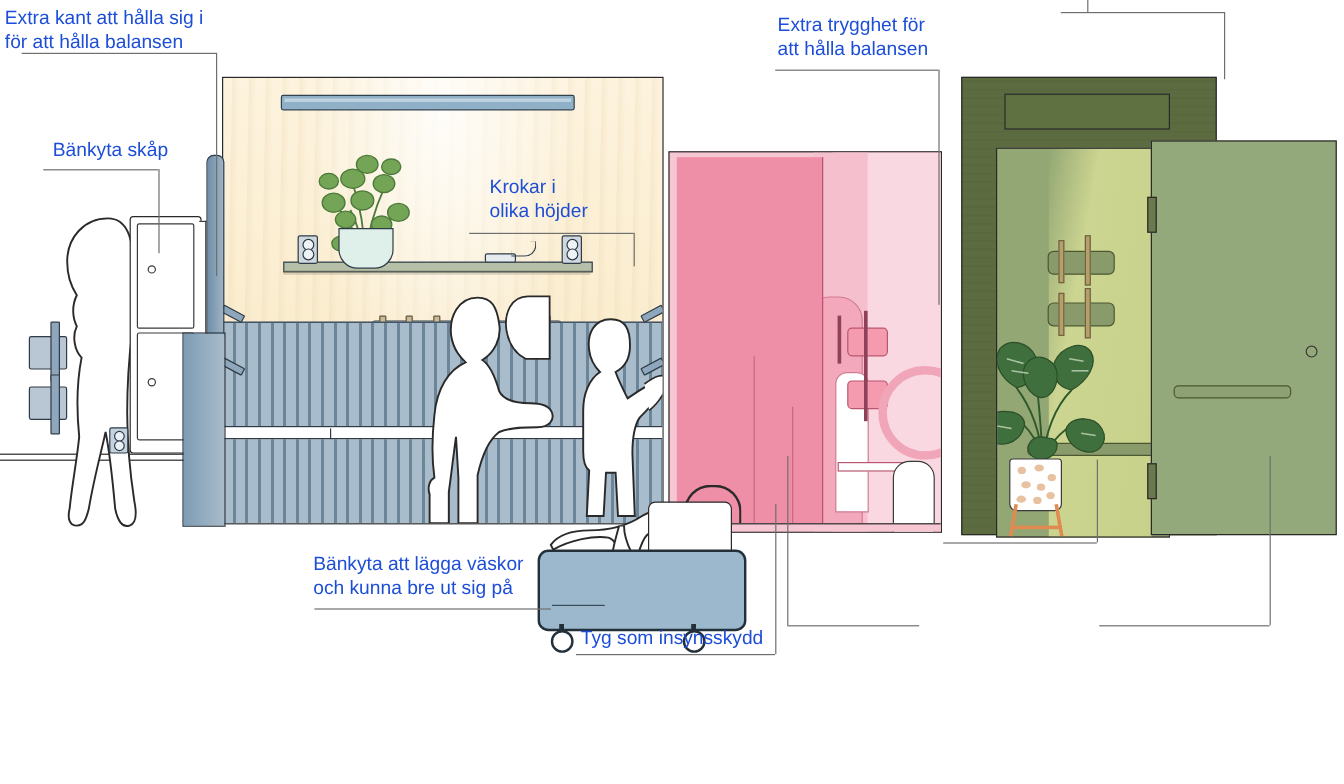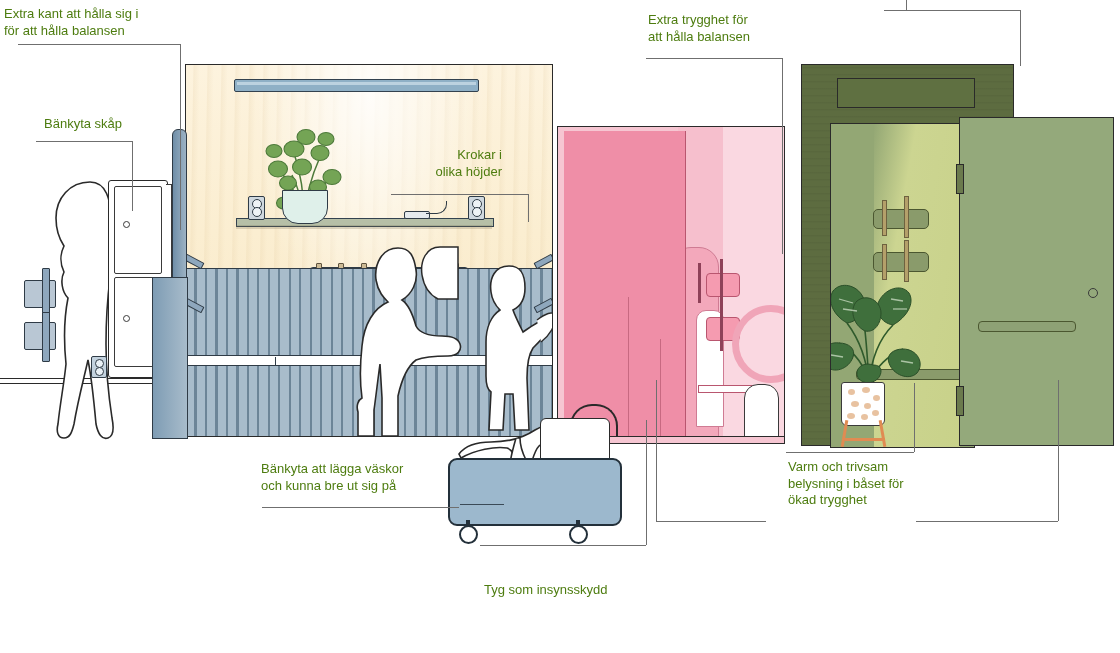--- a/index.html
+++ b/index.html
@@ -1,19 +1,19 @@
 <!DOCTYPE html>
 <html><head>
 <meta charset="utf-8">
 <style>
   html,body{margin:0;padding:0;background:#ffffff;}
   body{width:1120px;height:653px;position:relative;overflow:hidden;
        font-family:"Liberation Sans","DejaVu Sans",sans-serif;color:#1a1a1a;}
   .stage{position:absolute;inset:0;}
-  .ann{position:absolute;font-size:13px;line-height:1.28;color:#4d7c0f;white-space:pre-line;}
+  .ann{position:absolute;font-size:16px;line-height:1.28;color:#1d4ed8;white-space:pre-line;}
   .lead{position:absolute;background:#6f6f6f;}
   .lead.h{height:1px;}
   .lead.v{width:1px;}
 
   
   #left-wall-line{position:absolute;left:0;top:378px;width:170px;height:4px;background:#fff;border-top:1.2px solid #2a2a2a;border-bottom:1.2px solid #2a2a2a;}
   .locker-box{position:absolute;background:#ffffff;border:1.6px solid #2a2a2a;border-radius:3px;}
   .locker-inner{position:absolute;border:1.1px solid #3a3a3a;border-radius:2px;background:#fff;}
   .locker-hole{position:absolute;width:5px;height:5px;border:1.1px solid #3a3a3a;border-radius:50%;}
   .railbar{position:absolute;background:#b9c7d4;border:1.1px solid #2f3b46;border-radius:2px;}
@@ -330,47 +330,44 @@
 
   <div class="ann" style="left:4px;top:6px;width:175px;">Extra kant att hålla sig i
 för att hålla balansen</div>
   <div class="lead h" style="left:18px;top:44px;width:162px;"></div>
   <div class="lead v" style="left:180px;top:44px;height:186px;"></div>
 
   <div class="ann" style="left:44px;top:116px;width:140px;">Bänkyta skåp</div>
   <div class="lead h" style="left:36px;top:141px;width:96px;"></div>
   <div class="lead v" style="left:132px;top:141px;height:70px;"></div>
 
-  <div class="ann" style="left:372px;top:147px;width:130px;text-align:right;">Krokar i
+  <div class="ann" style="left:408px;top:147px;width:130px;">Krokar i
 olika höjder</div>
   <div class="lead h" style="left:391px;top:194px;width:137px;"></div>
   <div class="lead v" style="left:528px;top:194px;height:28px;"></div>
 
   <div class="ann" style="left:648px;top:12px;width:155px;">Extra trygghet för
 att hålla balansen</div>
   <div class="lead h" style="left:646px;top:58px;width:136px;"></div>
   <div class="lead v" style="left:782px;top:58px;height:196px;"></div>
 
   <div class="lead h" style="left:884px;top:10px;width:136px;"></div>
   <div class="lead v" style="left:1020px;top:10px;height:56px;"></div>
   <div class="lead v" style="left:906px;top:0px;height:10px;"></div>
 
   <div class="ann" style="left:261px;top:461px;width:240px;">Bänkyta att lägga väskor
 och kunna bre ut sig på</div>
   <div class="lead h" style="left:262px;top:507px;width:197px;"></div>
 
-  <div class="ann" style="left:484px;top:582px;width:200px;">Tyg som insynsskydd</div>
+  <div class="ann" style="left:484px;top:523px;width:200px;">Tyg som insynsskydd</div>
   <div class="lead h" style="left:480px;top:545px;width:166px;"></div>
   <div class="lead v" style="left:646px;top:420px;height:125px;"></div>
 
   <div class="lead h" style="left:656px;top:521px;width:110px;"></div>
   <div class="lead v" style="left:656px;top:380px;height:141px;"></div>
 
-  <div class="ann" style="left:788px;top:459px;width:180px;">Varm och trivsam
-belysning i båset för
-ökad trygghet</div>
   <div class="lead h" style="left:786px;top:452px;width:128px;"></div>
   <div class="lead v" style="left:914px;top:383px;height:69px;"></div>
 
   <div class="lead h" style="left:916px;top:521px;width:142px;"></div>
   <div class="lead v" style="left:1058px;top:380px;height:141px;"></div>
 
 </div>
 
 </body></html>

